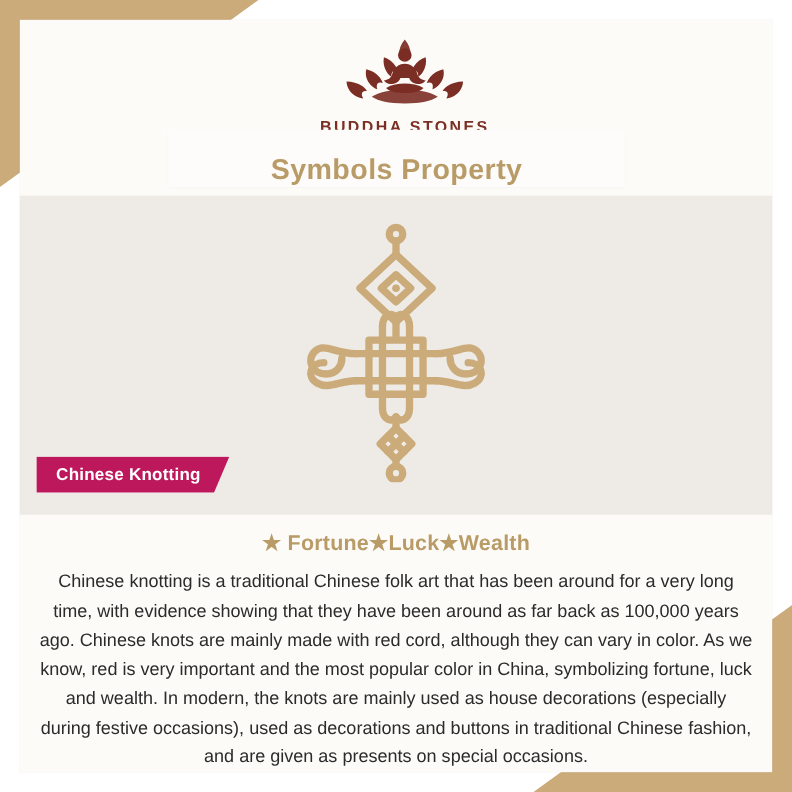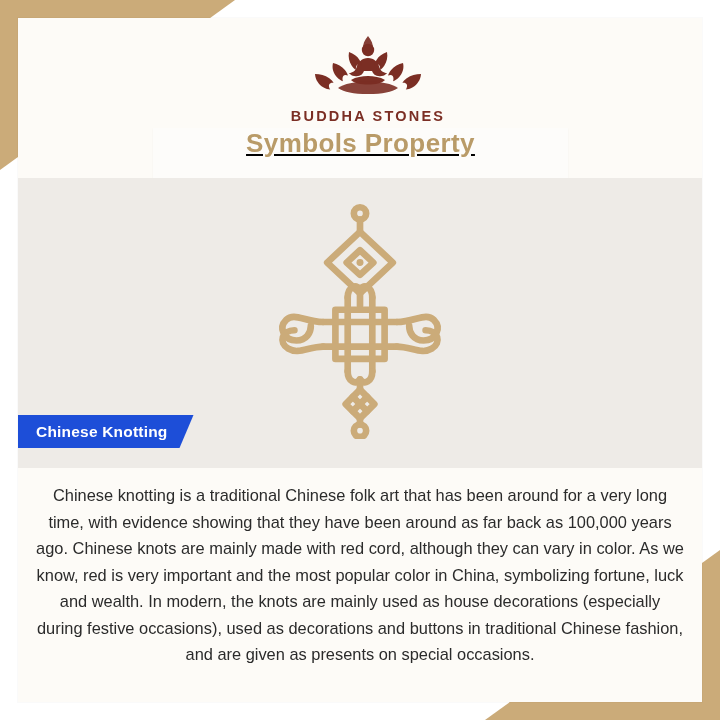--- a/index.html
+++ b/index.html
@@ -56,28 +56,27 @@
     font-size:14.5px;
     letter-spacing:2.2px;
     font-weight:bold;
     color:#7b2e24;
     font-family:"Liberation Sans", sans-serif;
   }
 
   
   .title-bar {
     position:absolute;
-    left:135px; top:110px;
+    left:135px; top:100px;
     width:415px; height:52px;
     background:#fdfcfa;
     display:flex;
-    align-items:flex-start;
+    align-items:flex-end;
     justify-content:center;
     box-shadow:0 1px 2px rgba(0,0,0,0.04);
-    text-decoration:underline;
   }
   .title-bar h1 {
     font-size:26px;
     font-weight:bold;
     color:#b99b68;
     letter-spacing:0.4px;
   }
 
   
   .image-panel {
@@ -90,23 +89,23 @@
   .knot-svg {
     position:absolute;
     left:50%;
     top:50%;
     transform:translate(-50%,-50%);
   }
 
   
   .ribbon {
     position:absolute;
-    left:0; top:397px;
+    left:15px; top:397px;
     height:33px;
-    background:#1d4ed8;
+    background:#be185d;
     display:flex;
     align-items:center;
     padding:0 26px 0 18px;
     clip-path:polygon(0 0, 100% 0, calc(100% - 14px) 100%, 0 100%);
   }
   .ribbon span {
     font-size:15.5px;
     font-weight:bold;
     color:#ffffff;
     letter-spacing:0.2px;
@@ -221,17 +220,18 @@
           </g>
         </svg>
       </span>
     </div>
 
     <div class="ribbon">
       <span>Chinese Knotting</span>
     </div>
 
     <div class="text-area">
+      <div class="keywords">★ Fortune★Luck★Wealth</div>
       <p class="body-copy">Chinese knotting is a traditional Chinese folk art that has been around for a very long time, with evidence showing that they have been around as far back as 100,000 years ago. Chinese knots are mainly made with red cord, although they can vary in color. As we know, red is very important and the most popular color in China, symbolizing fortune, luck and wealth. In modern, the knots are mainly used as house decorations (especially during festive occasions), used as decorations and buttons in traditional Chinese fashion, and are given as presents on special occasions.</p>
     </div>
 
   </div>
 </div>
 
 </body></html>

